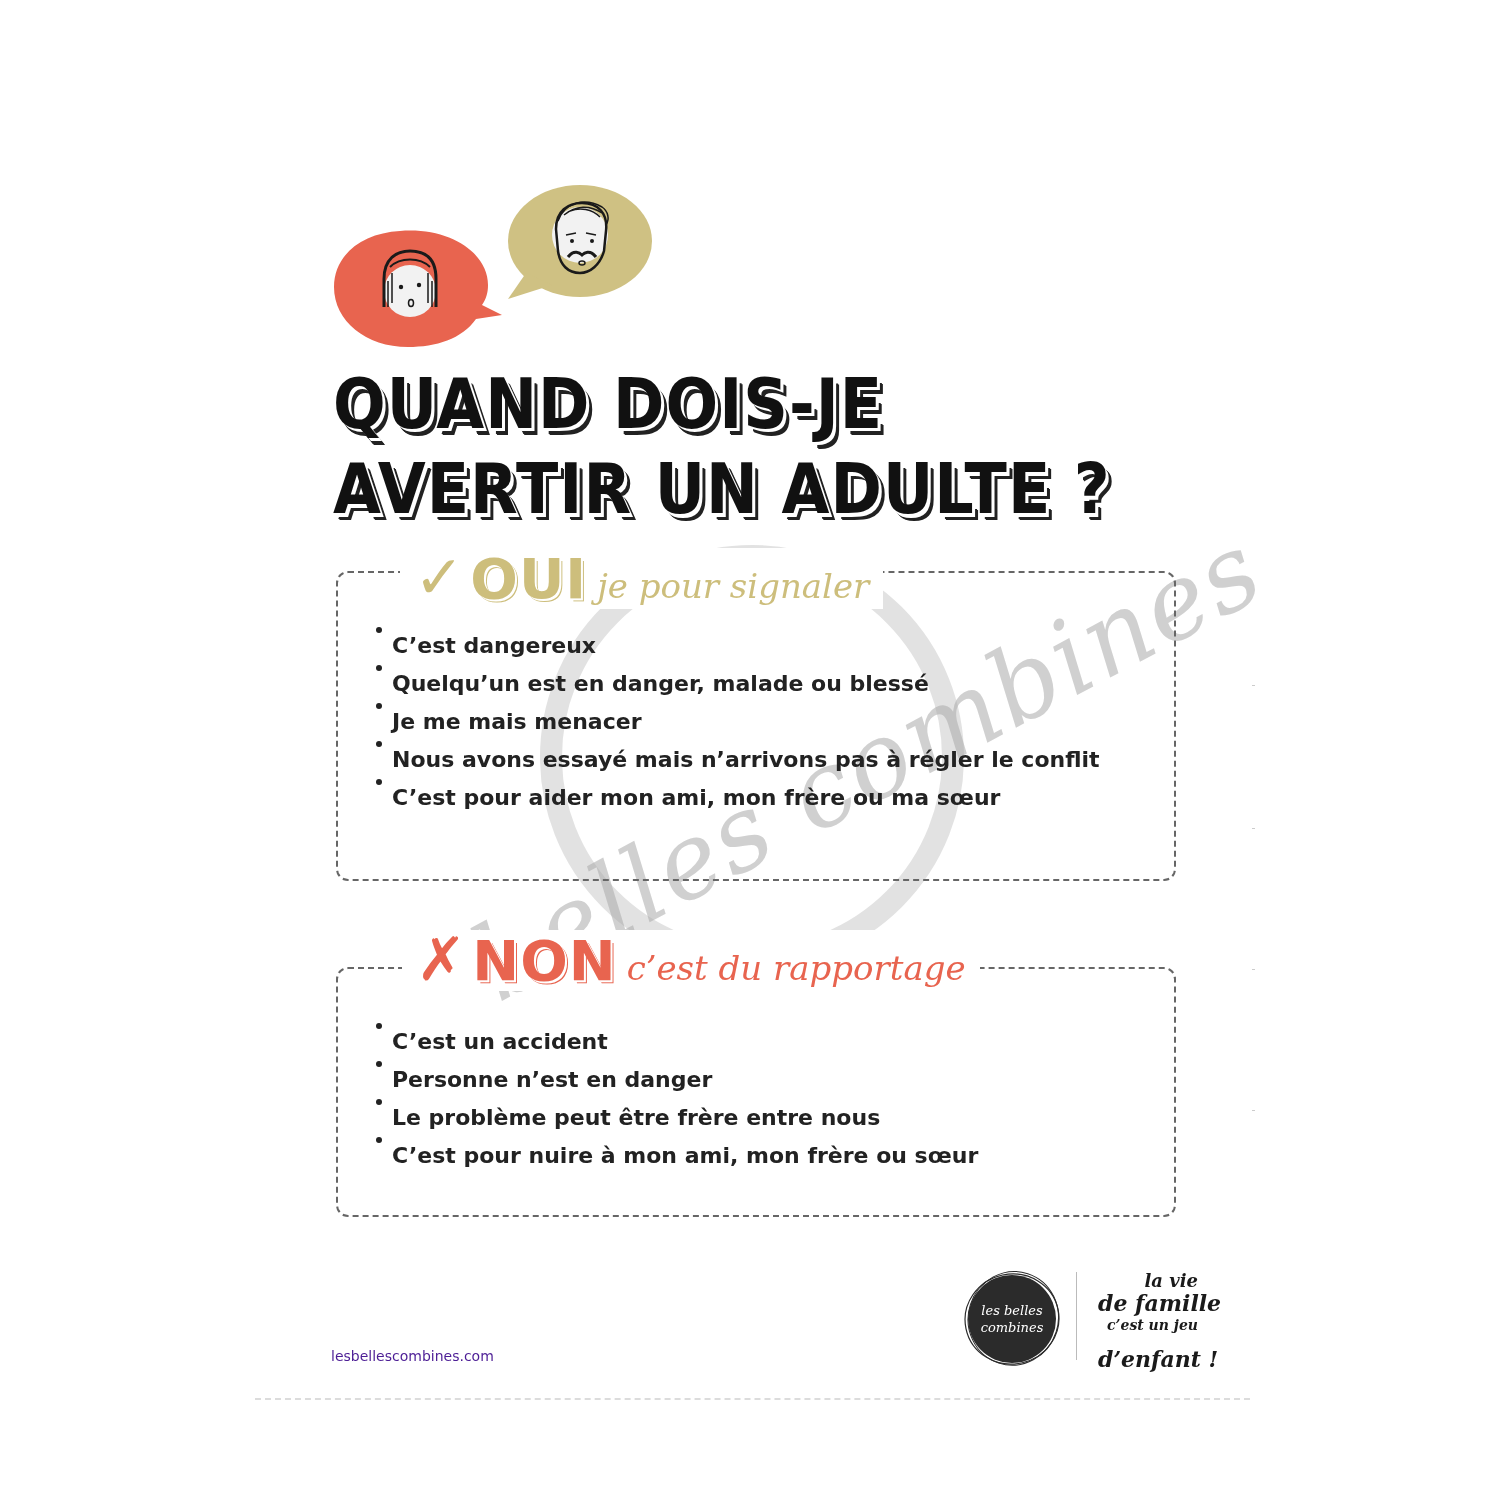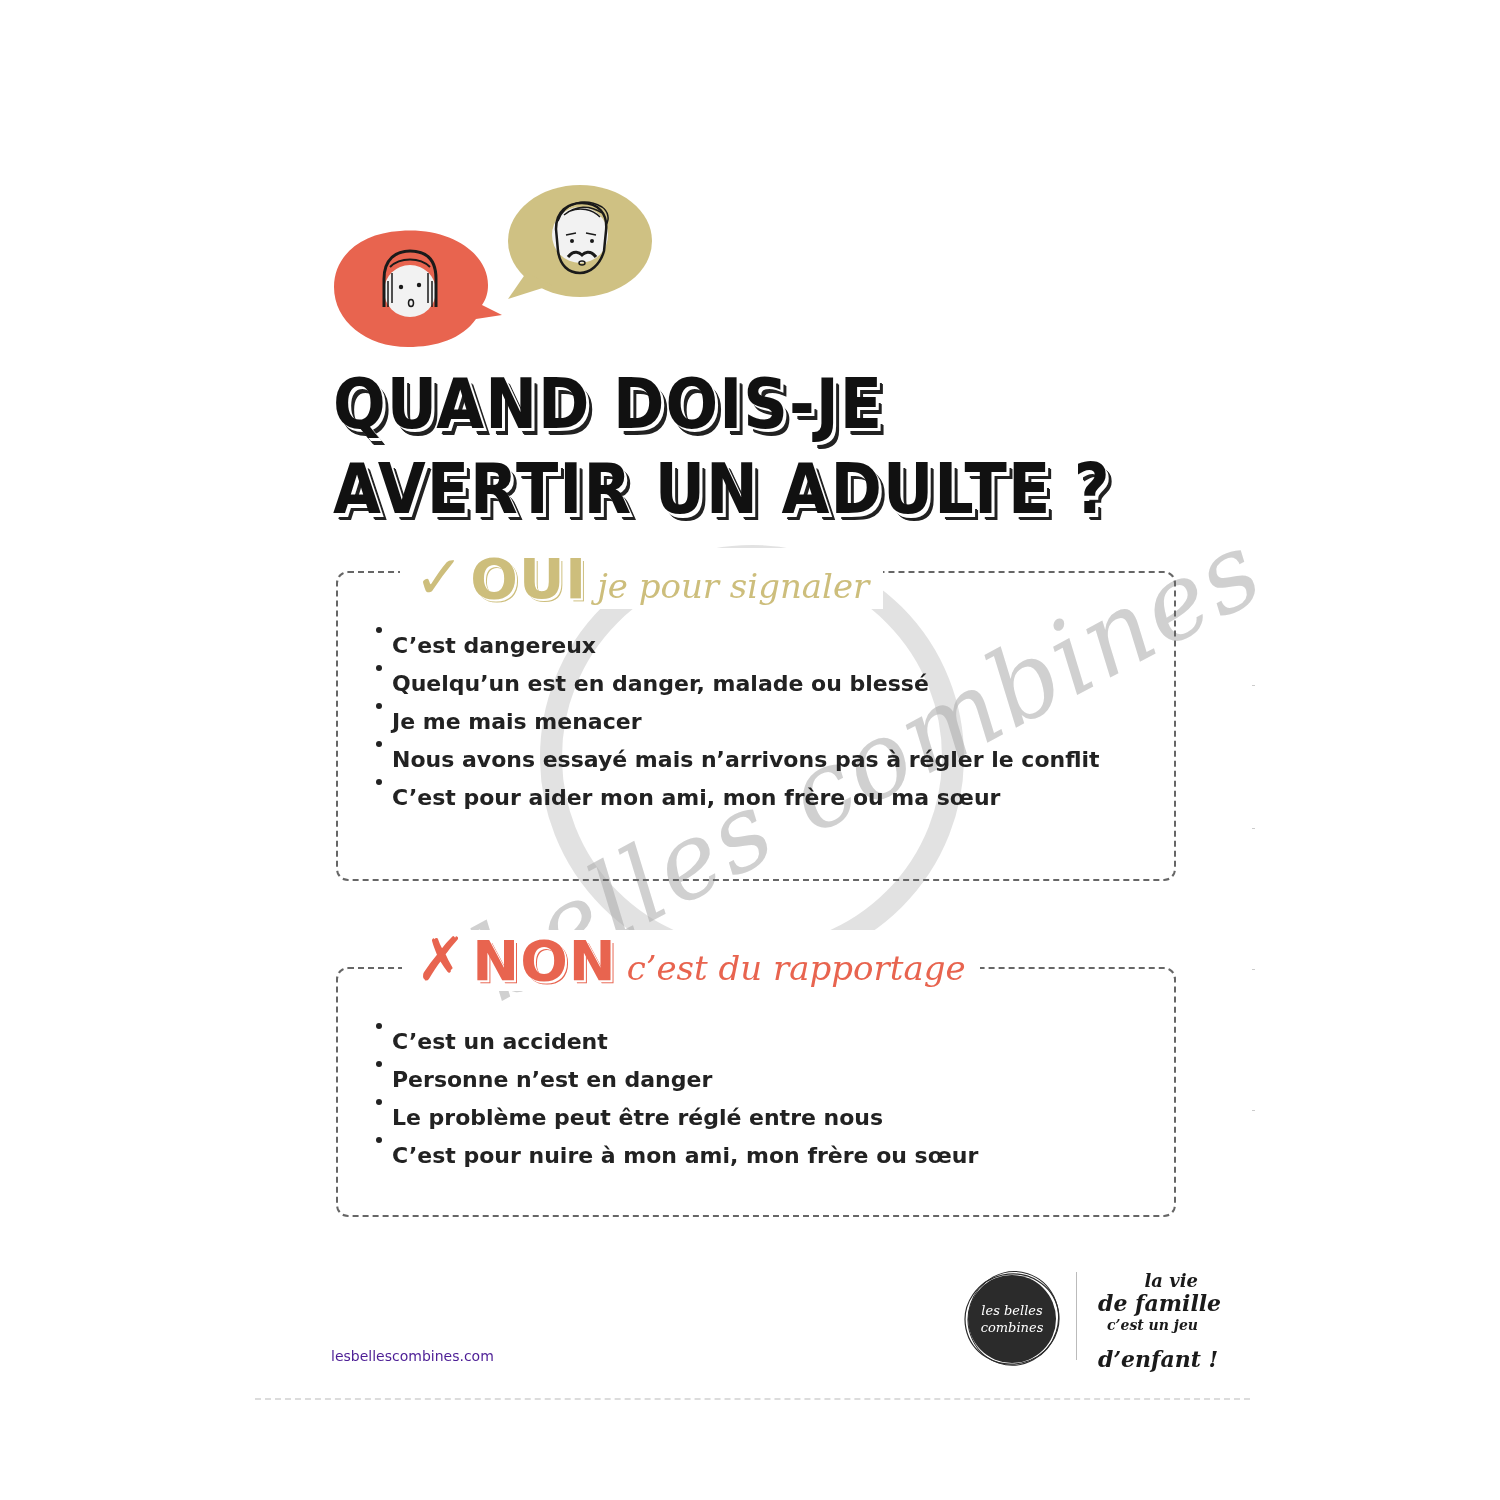--- a/index.html
+++ b/index.html
@@ -123,21 +123,21 @@
   <li>
       <span class="dot"></span>
       <span>C’est un accident</span>
     </li>
   <li>
       <span class="dot"></span>
       <span>Personne n’est en danger</span>
     </li>
   <li>
       <span class="dot"></span>
-      <span>Le problème peut être réglé entre nous</span>
+      <span>Le problème peut être frère entre nous</span>
     </li>
   <li>
       <span class="dot"></span>
       <span>C’est pour nuire à mon ami, mon frère ou sœur</span>
     </li>
 </ul>
 
 <svg class="brand-logo" viewBox="0 0 100 98">
   <ellipse cx="50" cy="49" rx="44" ry="44" fill="#2b2b2b"></ellipse>
   <ellipse cx="50" cy="49" rx="47" ry="45" fill="none" stroke="#2b2b2b" stroke-width="1.2" transform="rotate(-12 50 49)"></ellipse>

